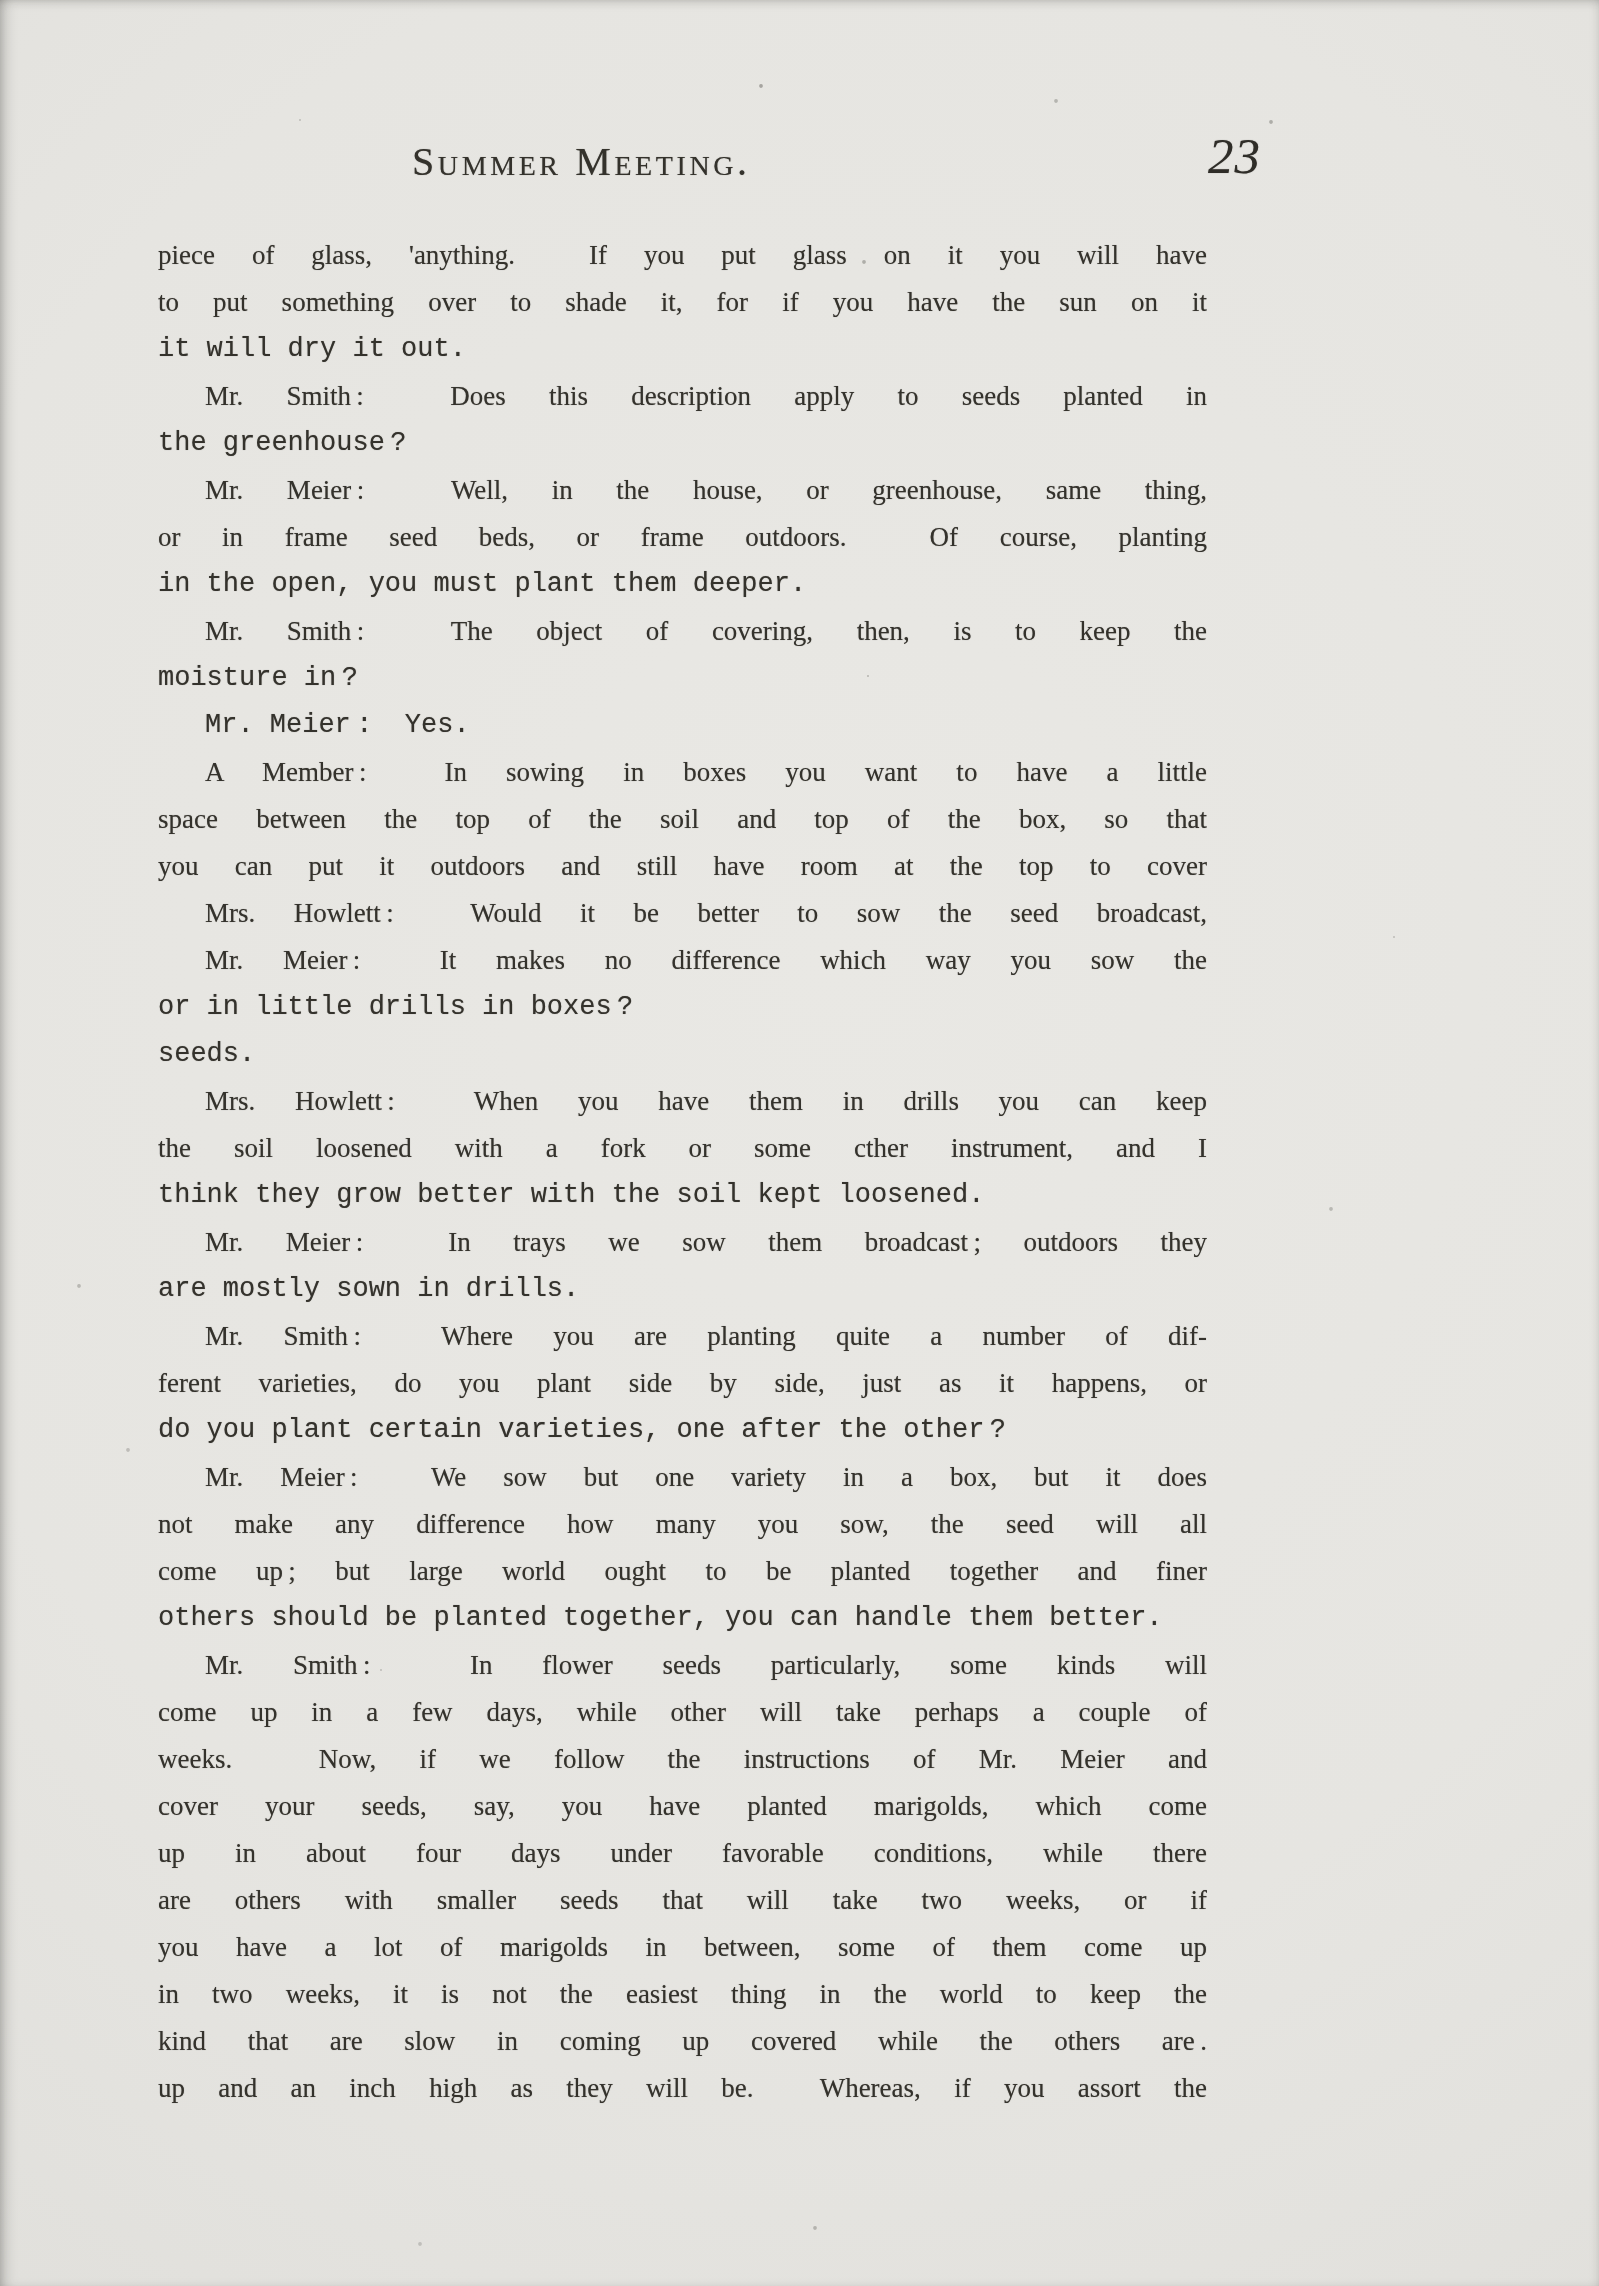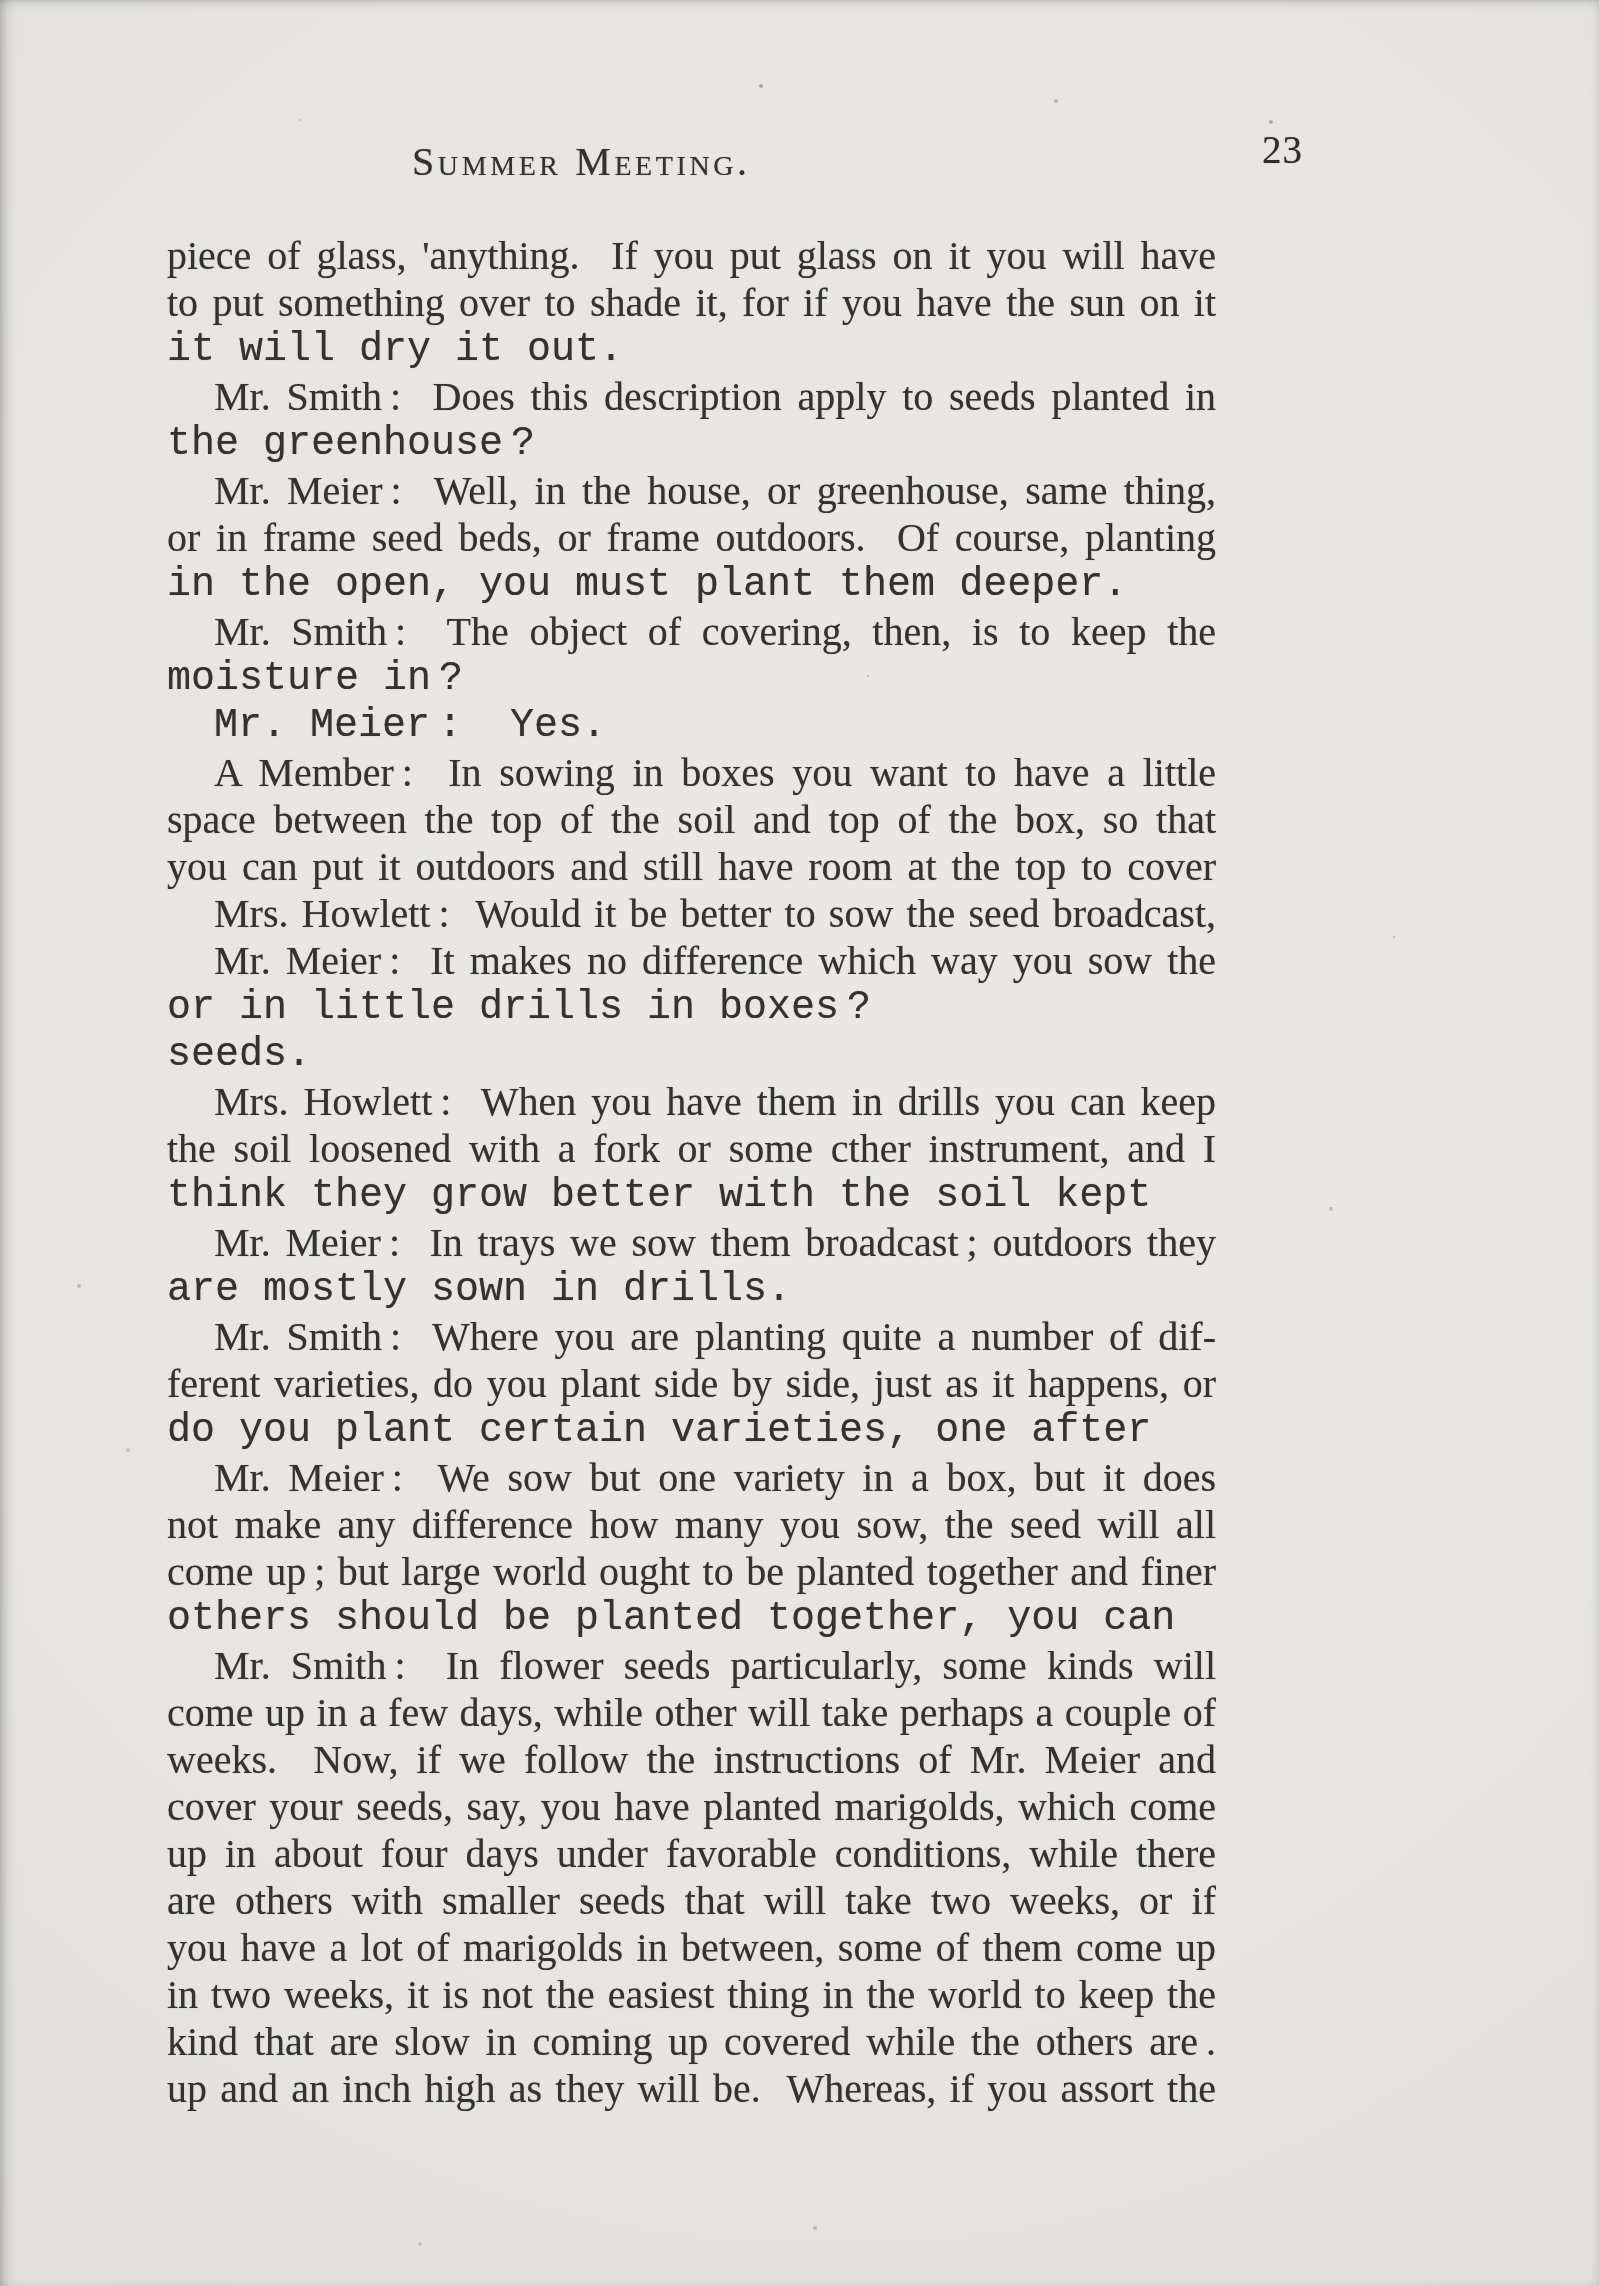--- a/index.html
+++ b/index.html
@@ -28,32 +28,33 @@
     font-variant: small-caps;
     font-size: 40px;
     letter-spacing: 3.6px;
     color: #34322c;
     text-shadow: 0 0 0.9px rgba(45,43,38,0.55);
     white-space: nowrap;
   }
   .page-number {
     position: absolute;
     top: 127px;
-    left: 1262px;
-    font-size: 39px;
+    left: 1208px;
+    font-size: 51px;
     letter-spacing: 0.9px;
     color: #2f2d28;
     text-shadow: 0 0 0.9px rgba(45,43,38,0.5);
+    font-style: italic;
   }
   .body-text {
     position: absolute;
     top: 232px;
-    left: 167px;
+    left: 158px;
     width: 1049px;
-    font-size: 40px;
+    font-size: 27px;
     line-height: 47px;
     text-shadow: 0 0 0.9px rgba(45,43,38,0.45);
   }
   .line {
     height: 47px;
     white-space: pre-wrap;
     overflow: hidden;
     text-align: justify;
     text-align-last: justify;
   }

